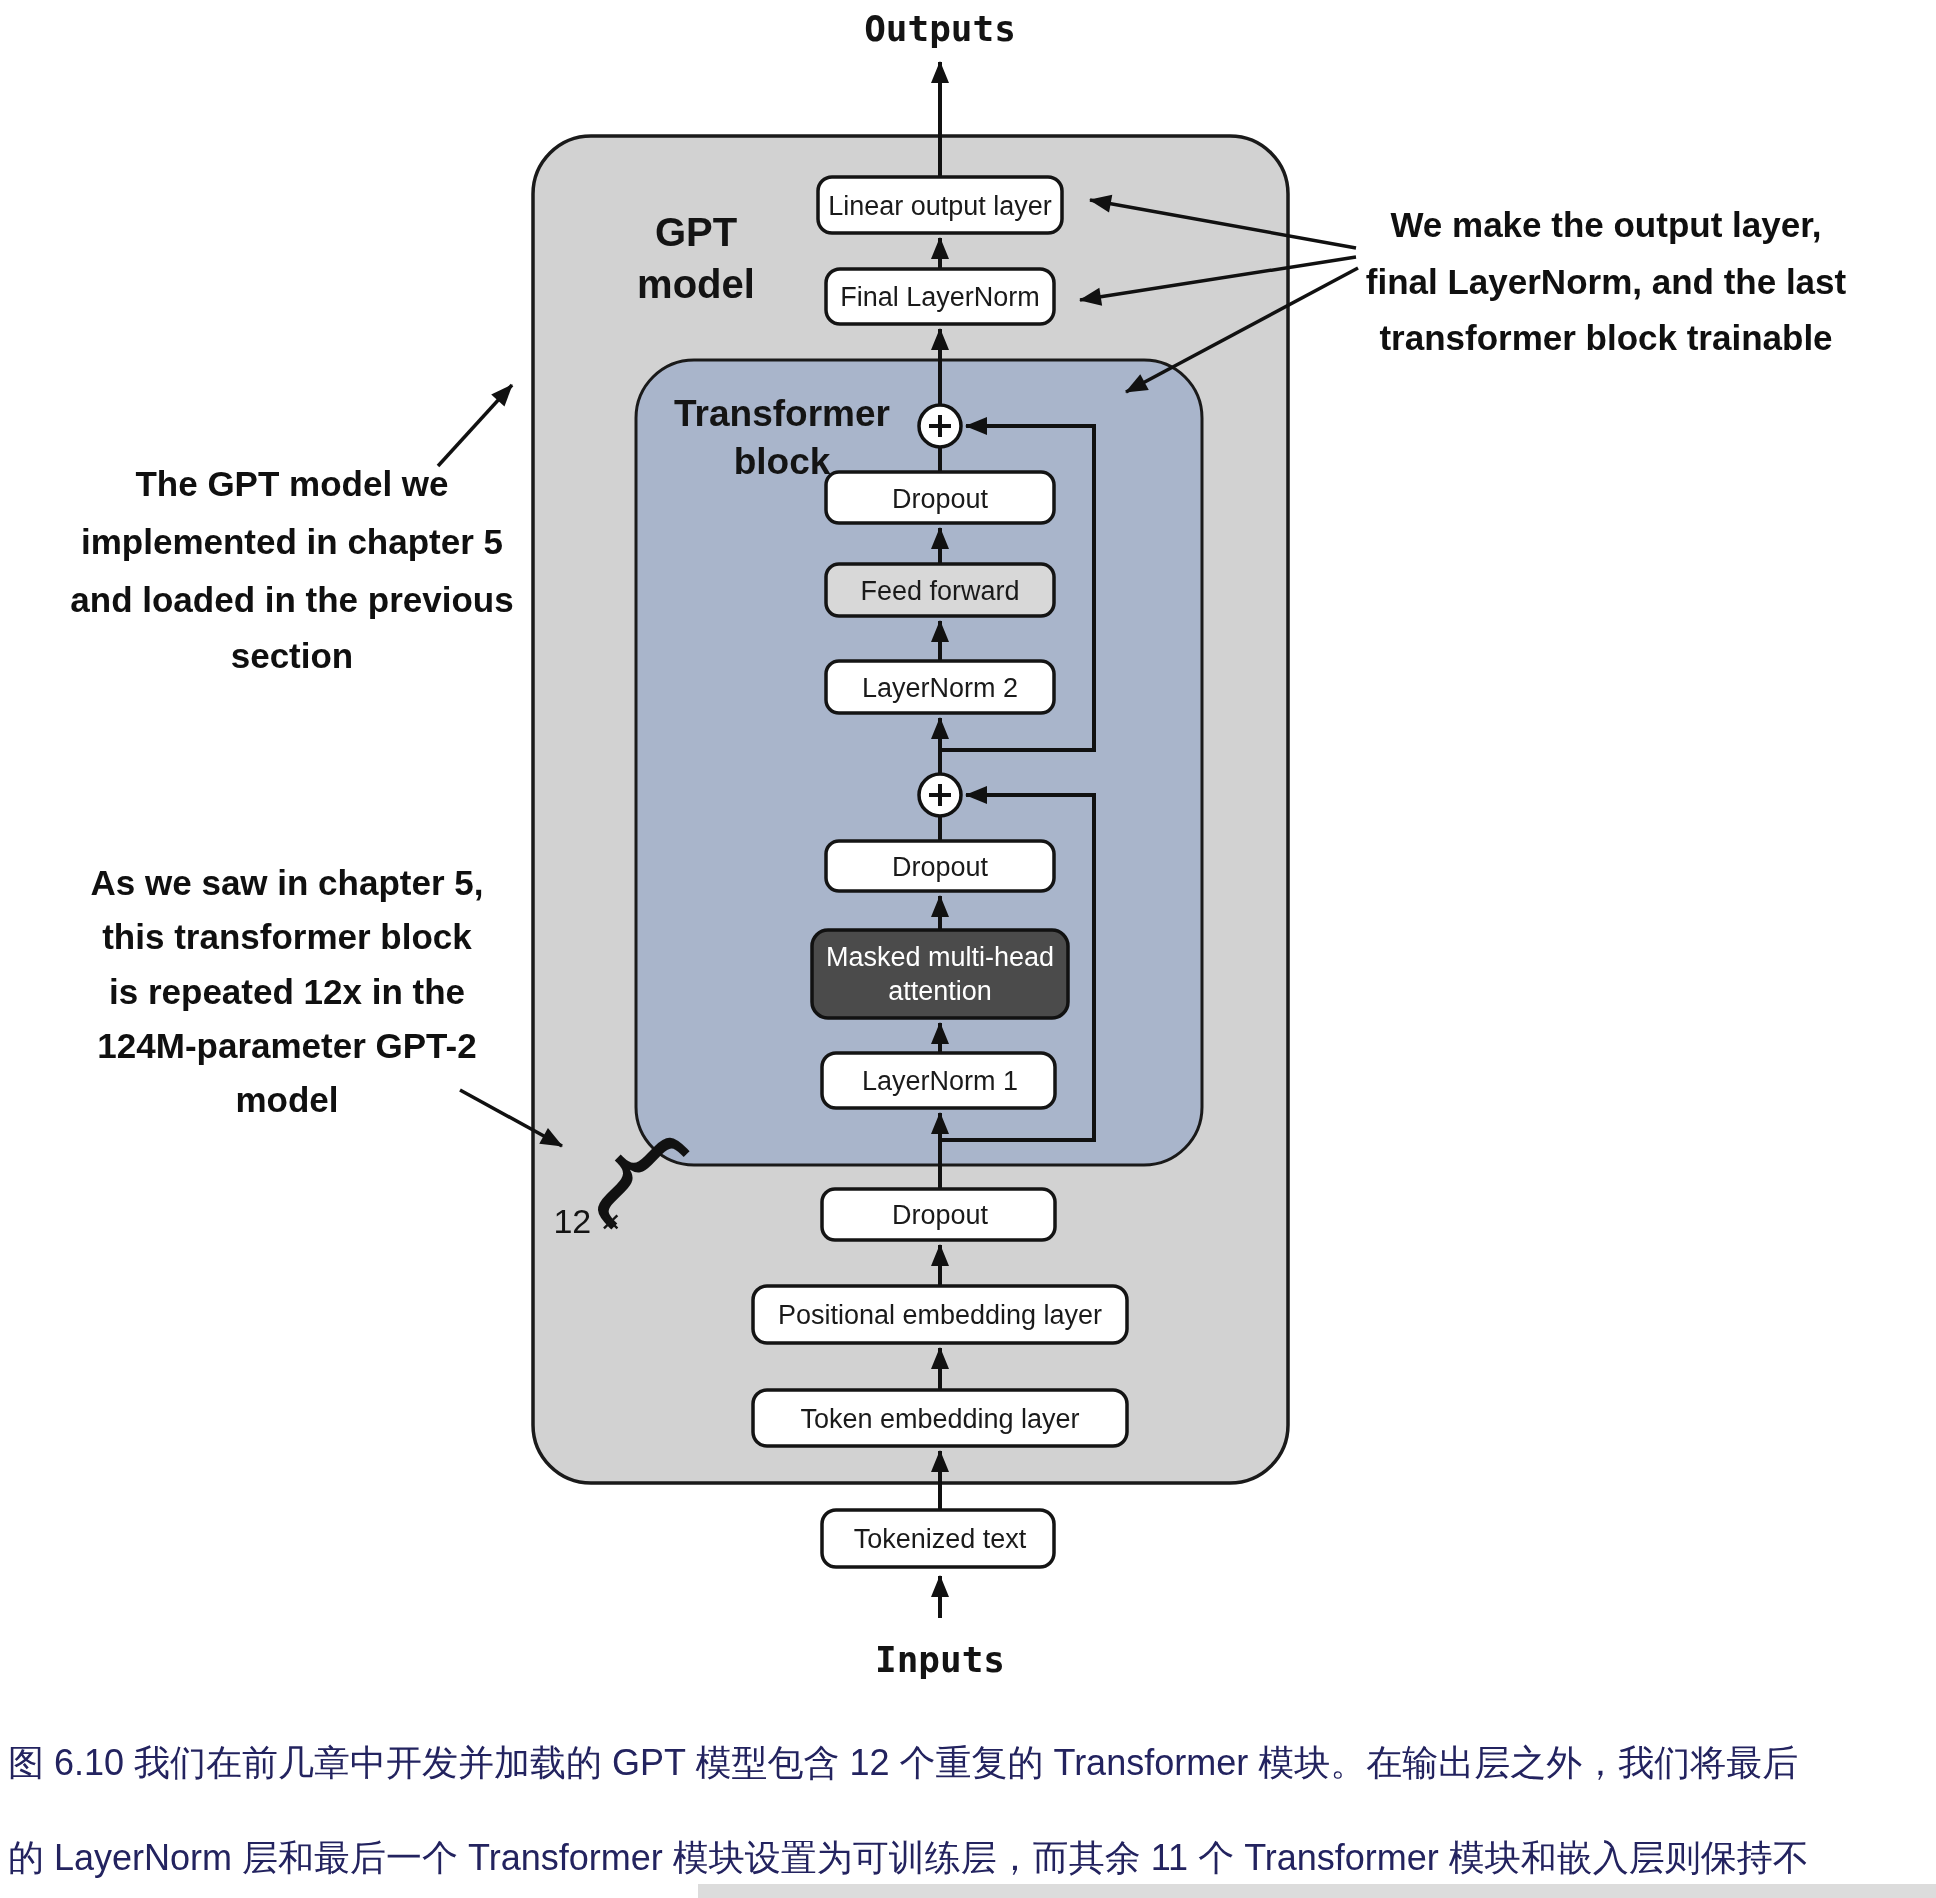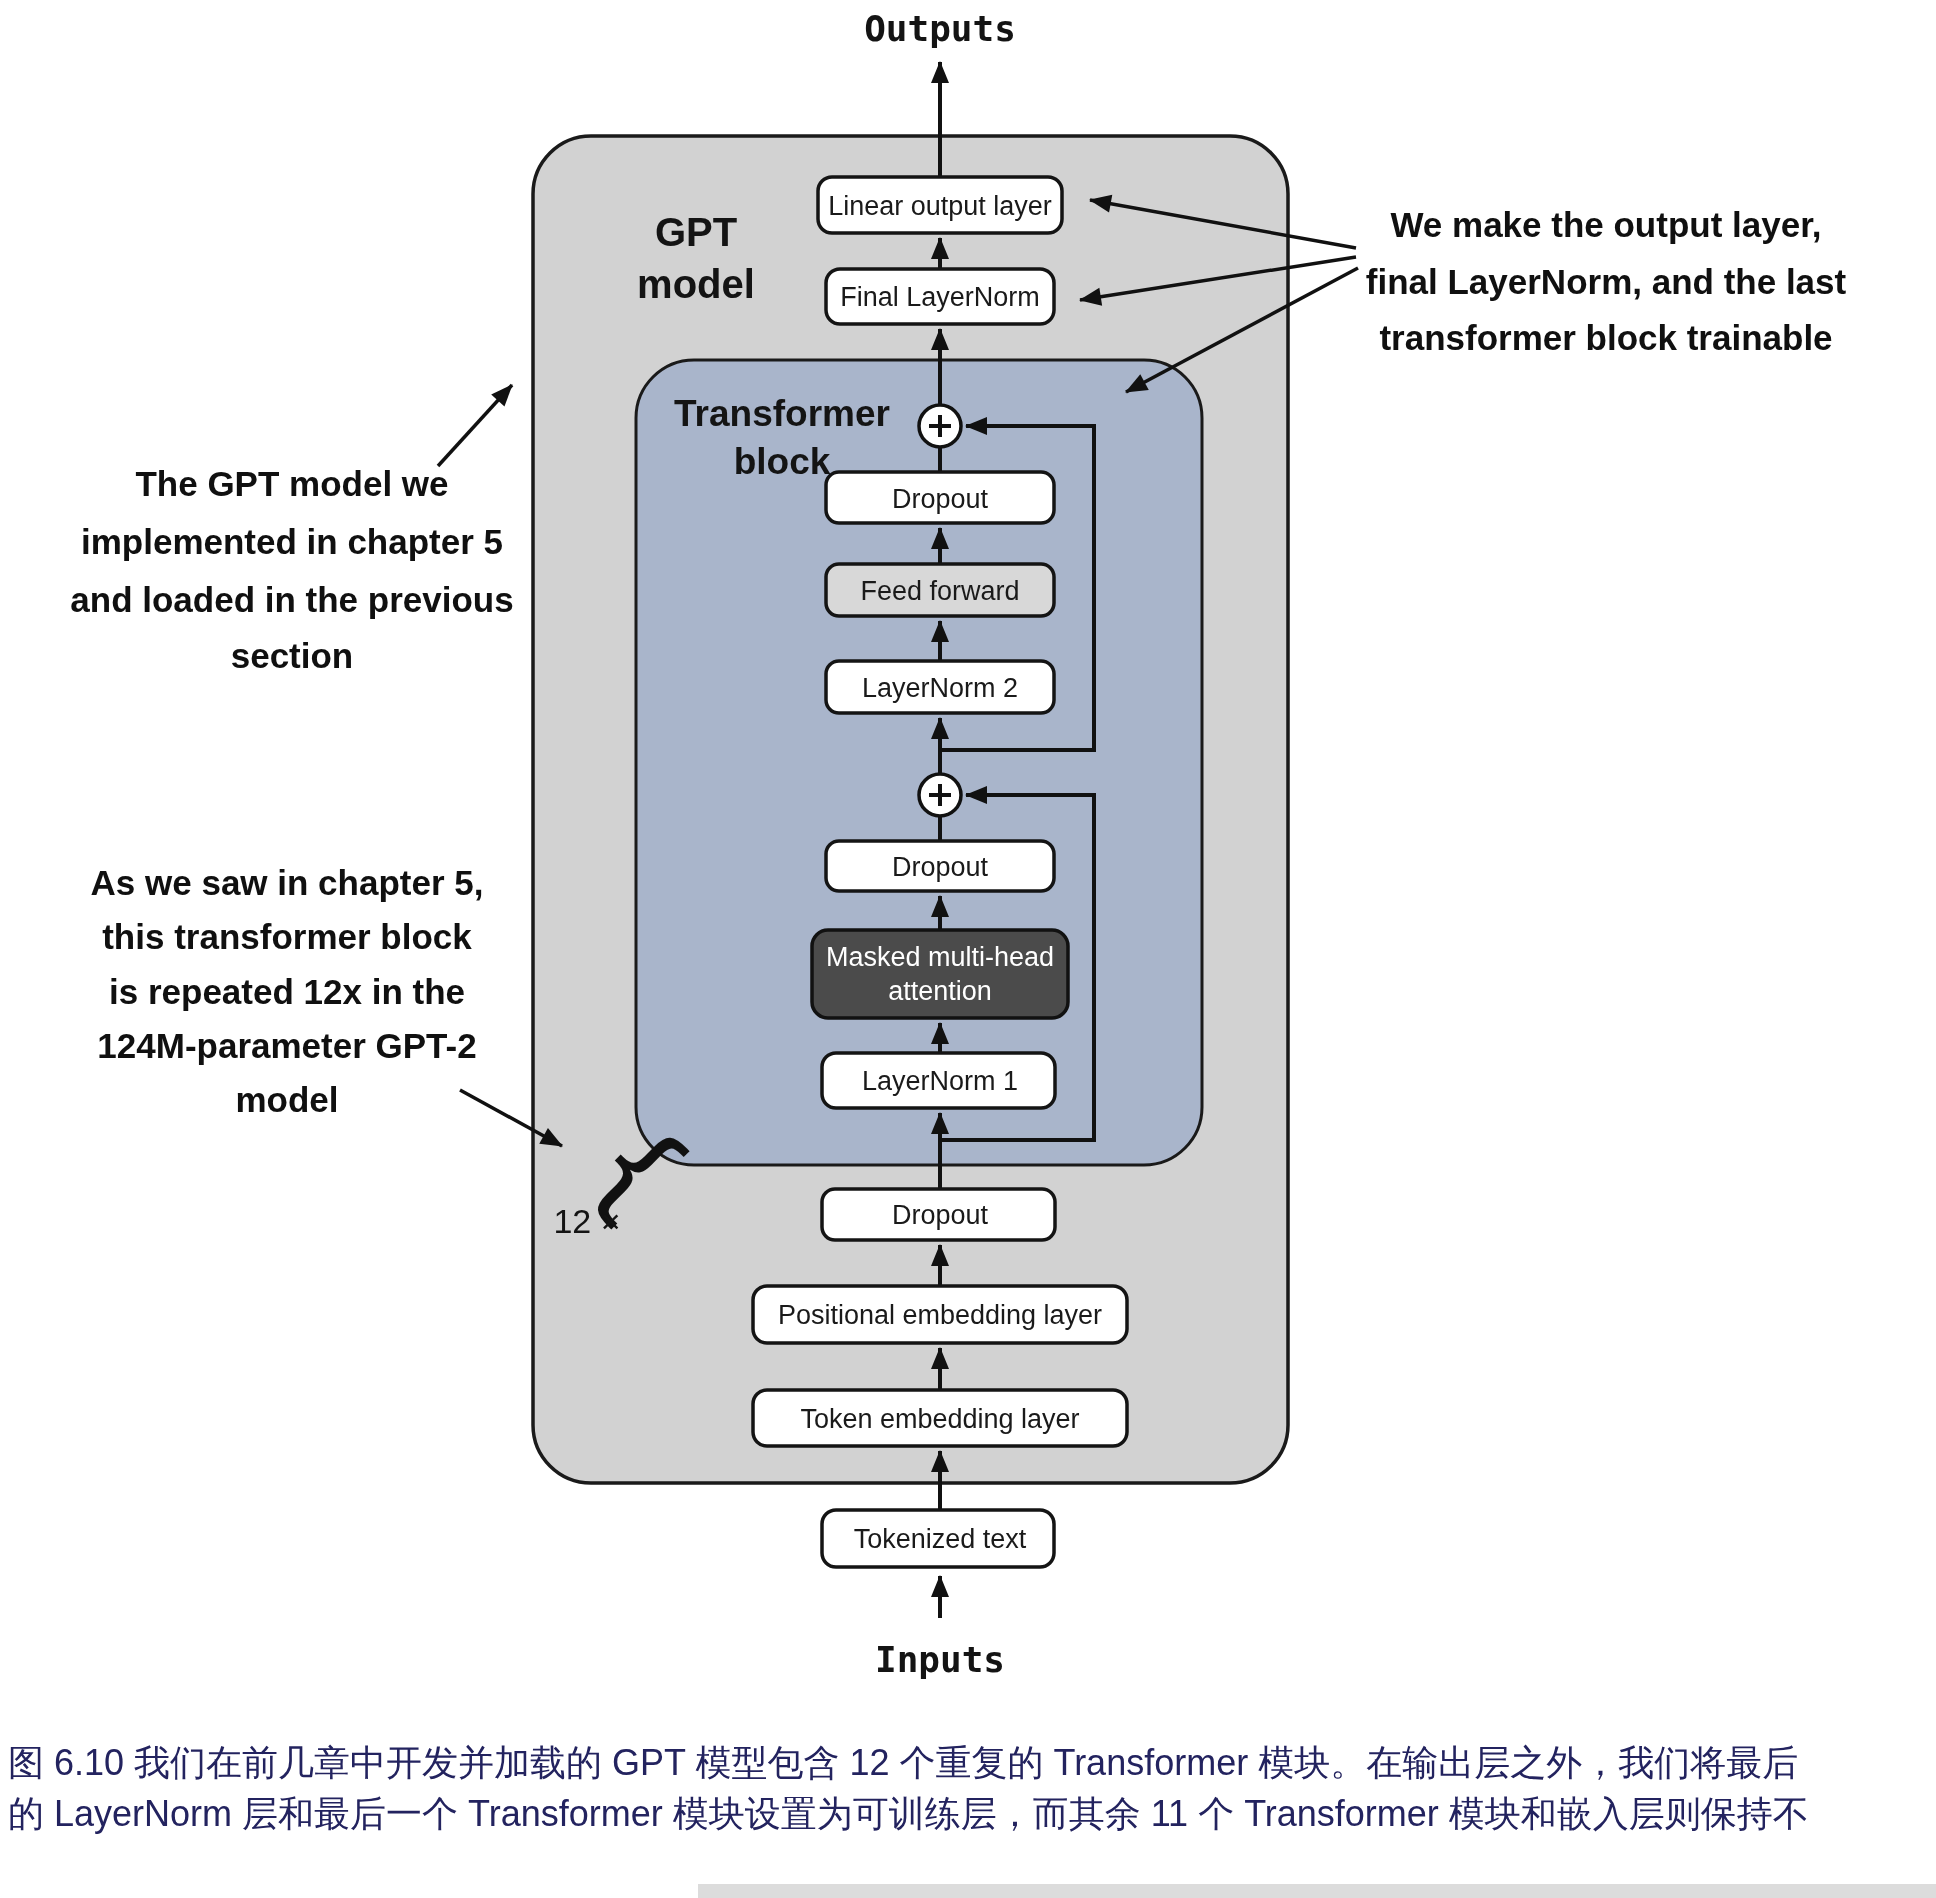--- a/index.html
+++ b/index.html
@@ -121,19 +121,19 @@
   </g>
   <g>
     <text class="hand" x="1606" y="224" text-anchor="middle" dominant-baseline="central">We make the output layer,</text>
     <text class="hand" x="1606" y="281" text-anchor="middle" dominant-baseline="central">final LayerNorm, and the last</text>
     <text class="hand" x="1606" y="337" text-anchor="middle" dominant-baseline="central">transformer block trainable</text>
   </g>
 </svg>
 
 <div>
   <div class="caption-line" style="top:1739px;text-align:center;">图 6.10 我们在前几章中开发并加载的 GPT 模型包含 12 个重复的 Transformer 模块。在输出层之外，我们将最后</div>
-  <div class="caption-line" style="top:1790px;">的 LayerNorm 层和最后一个 Transformer 模块设置为可训练层，而其余 11 个 Transformer 模块和嵌入层则保持不</div>
+  <div class="caption-line" style="top:1834px;">的 LayerNorm 层和最后一个 Transformer 模块设置为可训练层，而其余 11 个 Transformer 模块和嵌入层则保持不</div>
   <div class="caption-line" style="top:1902px;">可训练状态。</div>
 </div>
 
 <div class="bottom-strip"></div>
 
 </div>
 
 </body></html>

